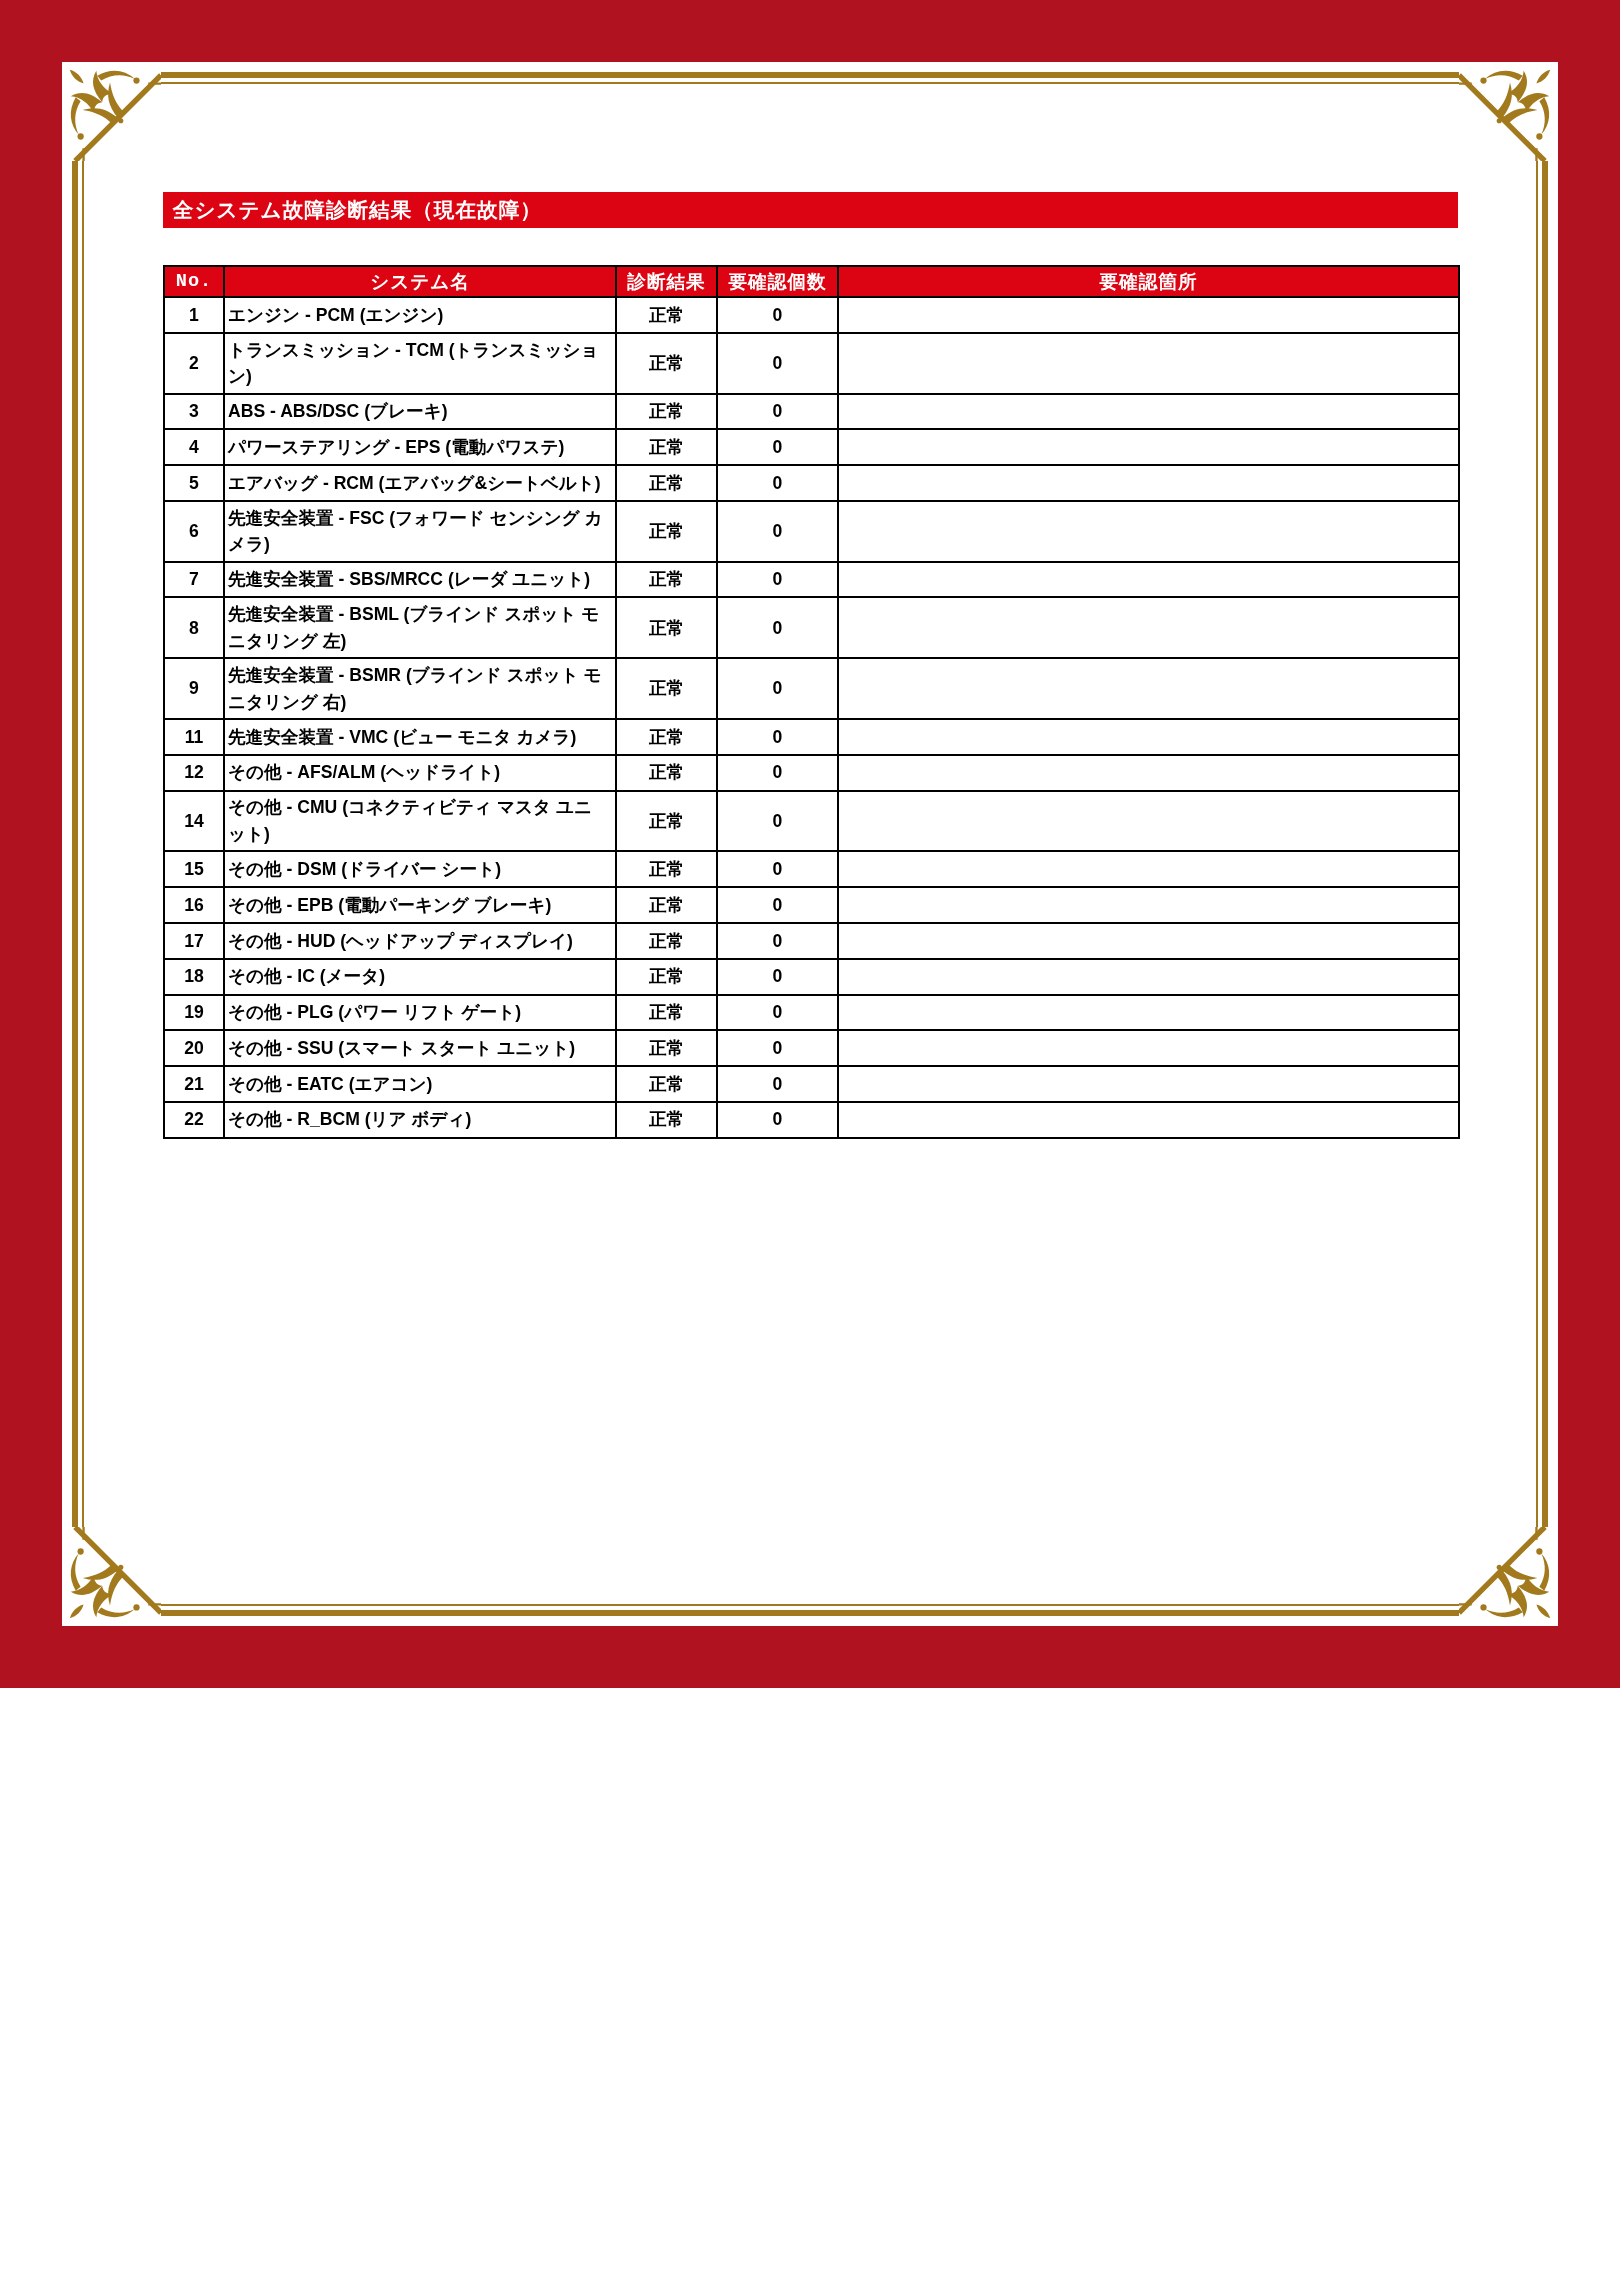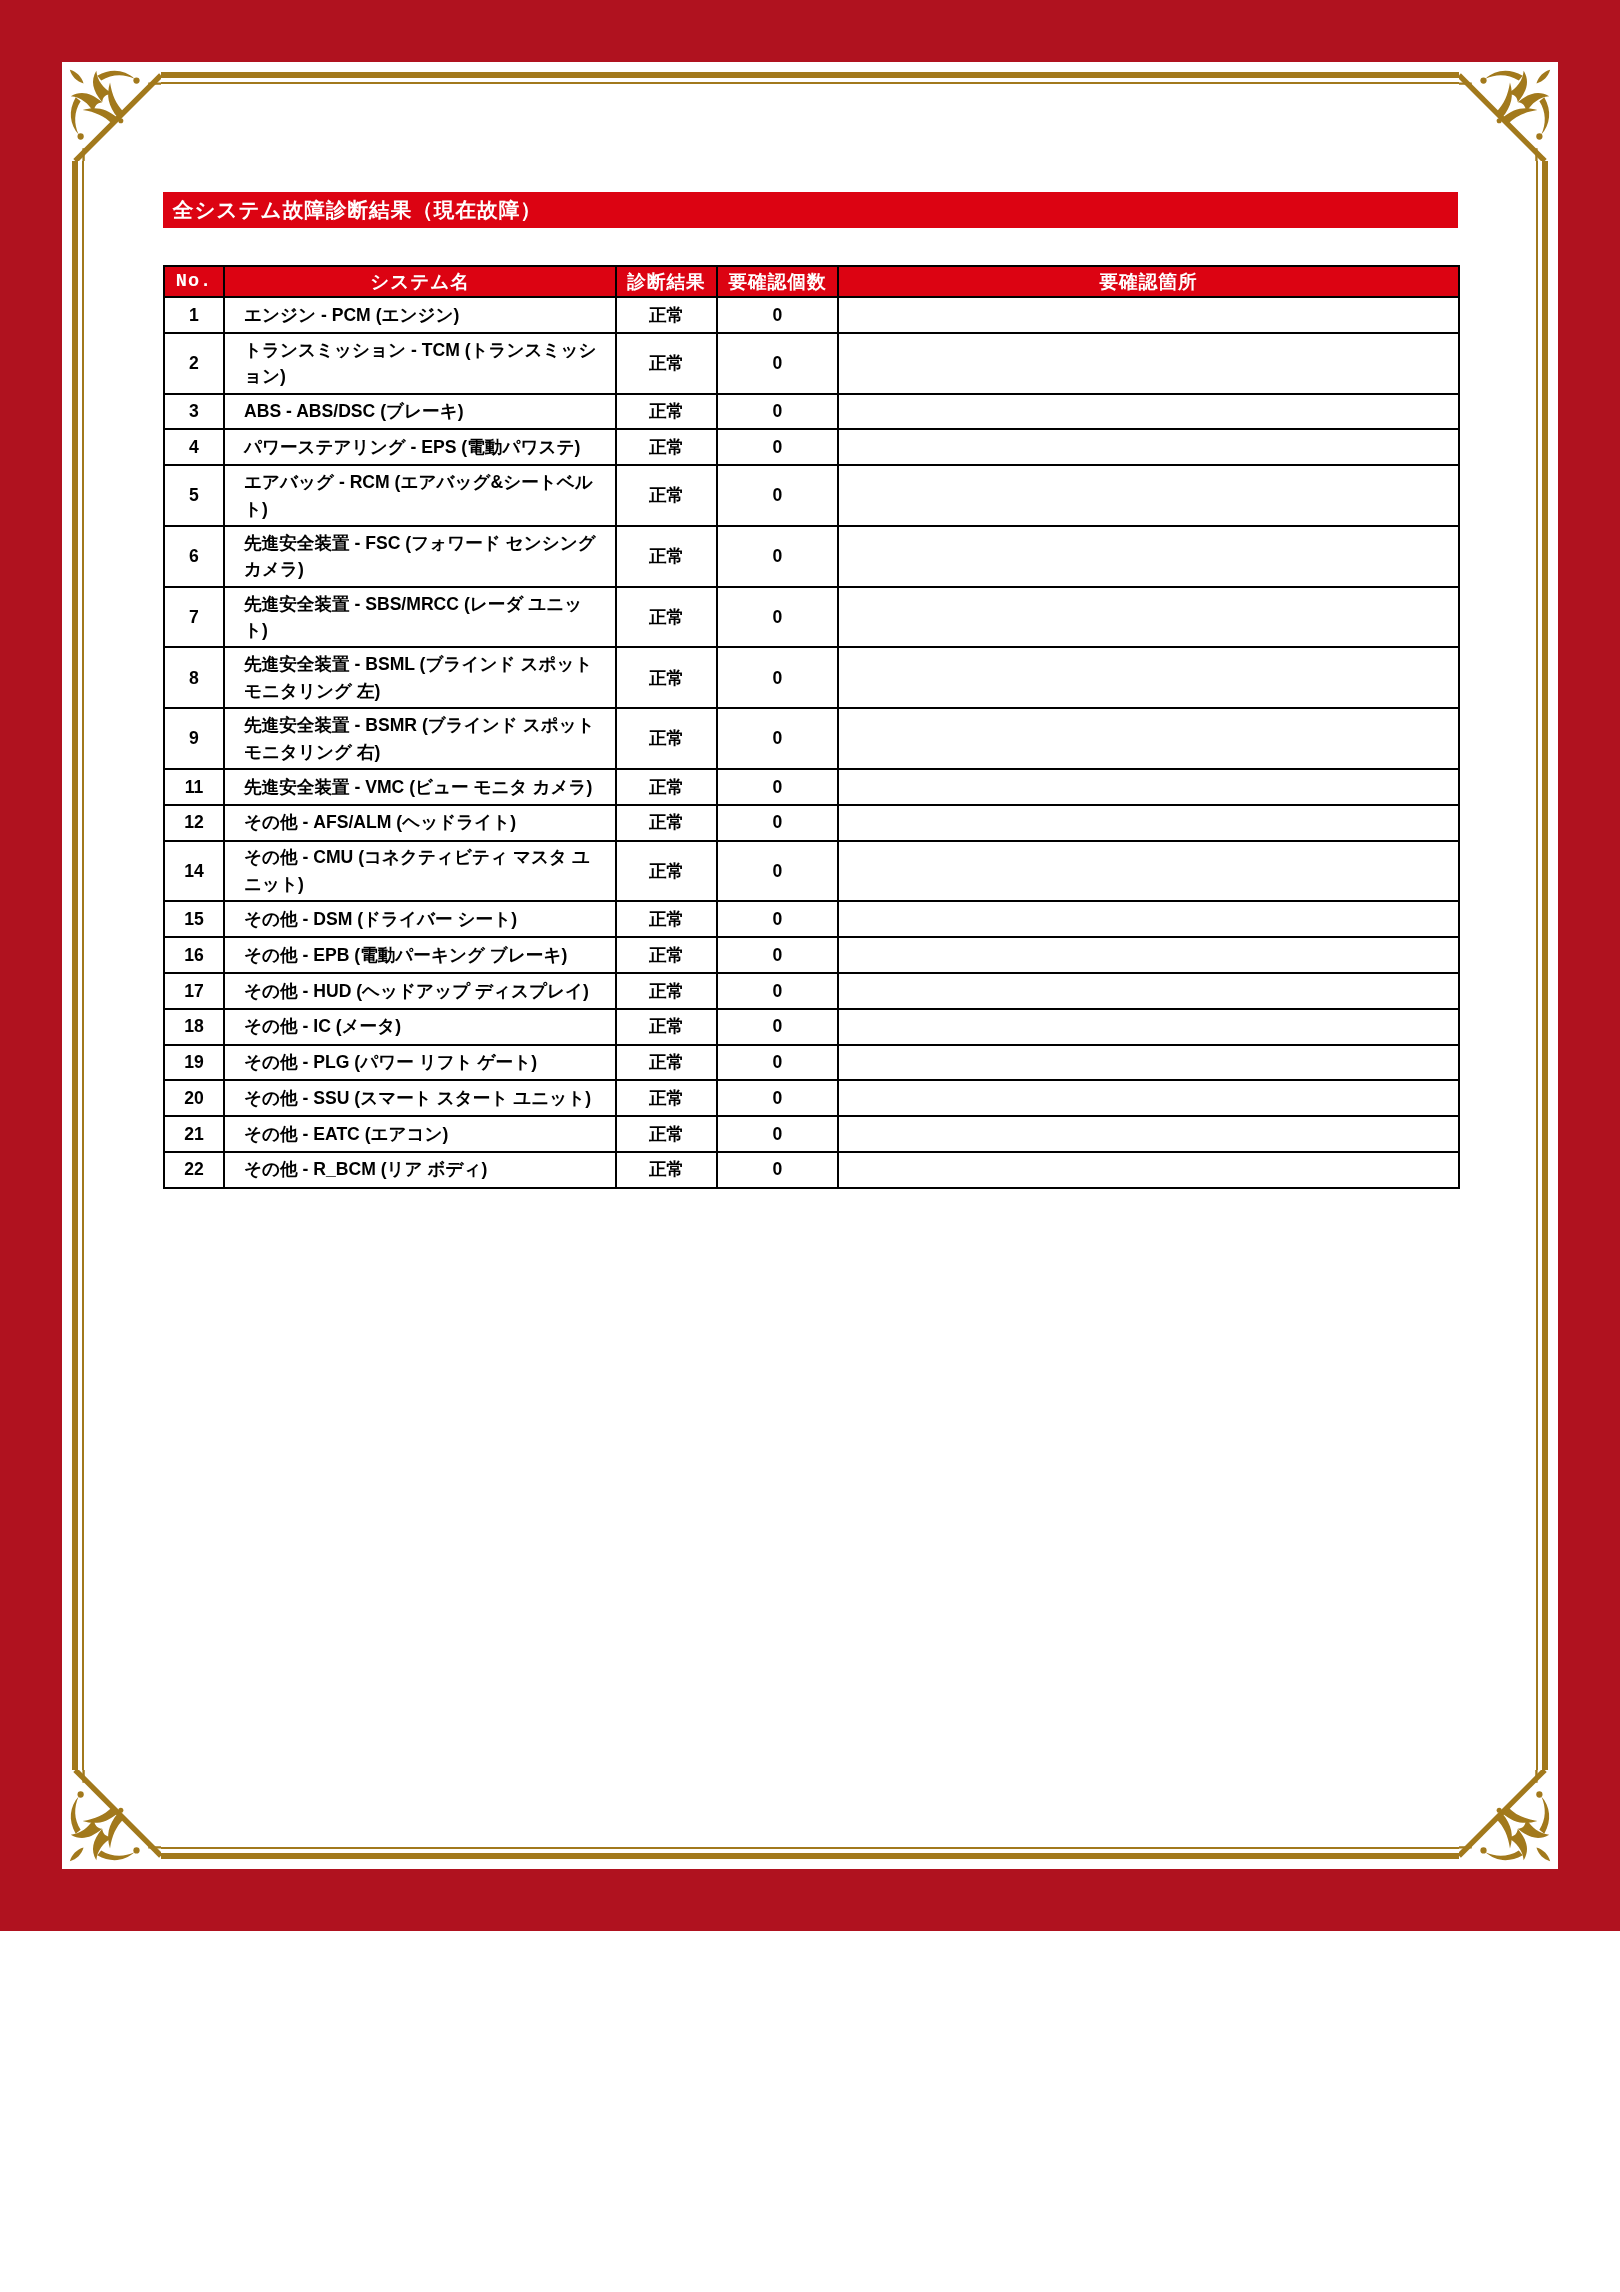--- a/index.html
+++ b/index.html
@@ -2,21 +2,21 @@
 <html><head>
 <meta charset="utf-8">
 <style>
   html,body{margin:0;padding:0;}
   body{
     width:1620px;height:2293px;
     font-family:"Liberation Sans", sans-serif;
     background:#fff;
   }
   .page{
-    position:relative;width:1620px;height:1931px;
+    position:relative;width:1620px;height:1688px;
     background:#b0121f; 
     overflow:hidden;
   }
   .page-inner{
     position:absolute;left:62px;top:62px;right:62px;bottom:62px;
     background:#fff;
   }
   
   .gold-frame-outer{
     position:absolute;left:72px;top:72px;right:72px;bottom:72px;
@@ -62,21 +62,21 @@
     padding:2.9px 5.9px;
     line-height:26.5px;
     font-weight:600;
     height:28px; 
     vertical-align:middle;
     overflow:hidden;
   }
   .diag-table td:first-child{border-left:none;}
   .diag-table td:last-child{border-right:none;}
   .diag-table td.c-no,.diag-table td.c-result,.diag-table td.c-count{text-align:center;}
-  .diag-table td.c-system{text-align:left;padding-left:19px;padding-right:9.8px;}
+  .diag-table td.c-system{text-align:left;padding-left:3px;padding-right:9.8px;}
   .hidden-defs{position:absolute;width:0;height:0;overflow:hidden;}
 </style>
 </head>
 <body>
 
 <svg class="hidden-defs" aria-hidden="true">
   <defs>
     <g id="corner-orn">
       <rect x="0" y="0" width="101" height="101" fill="#ffffff"></rect>
 

